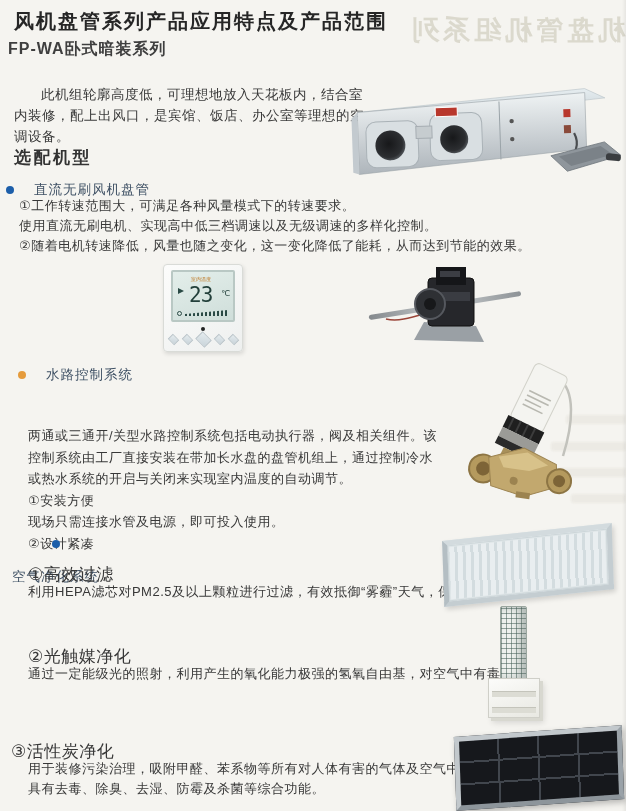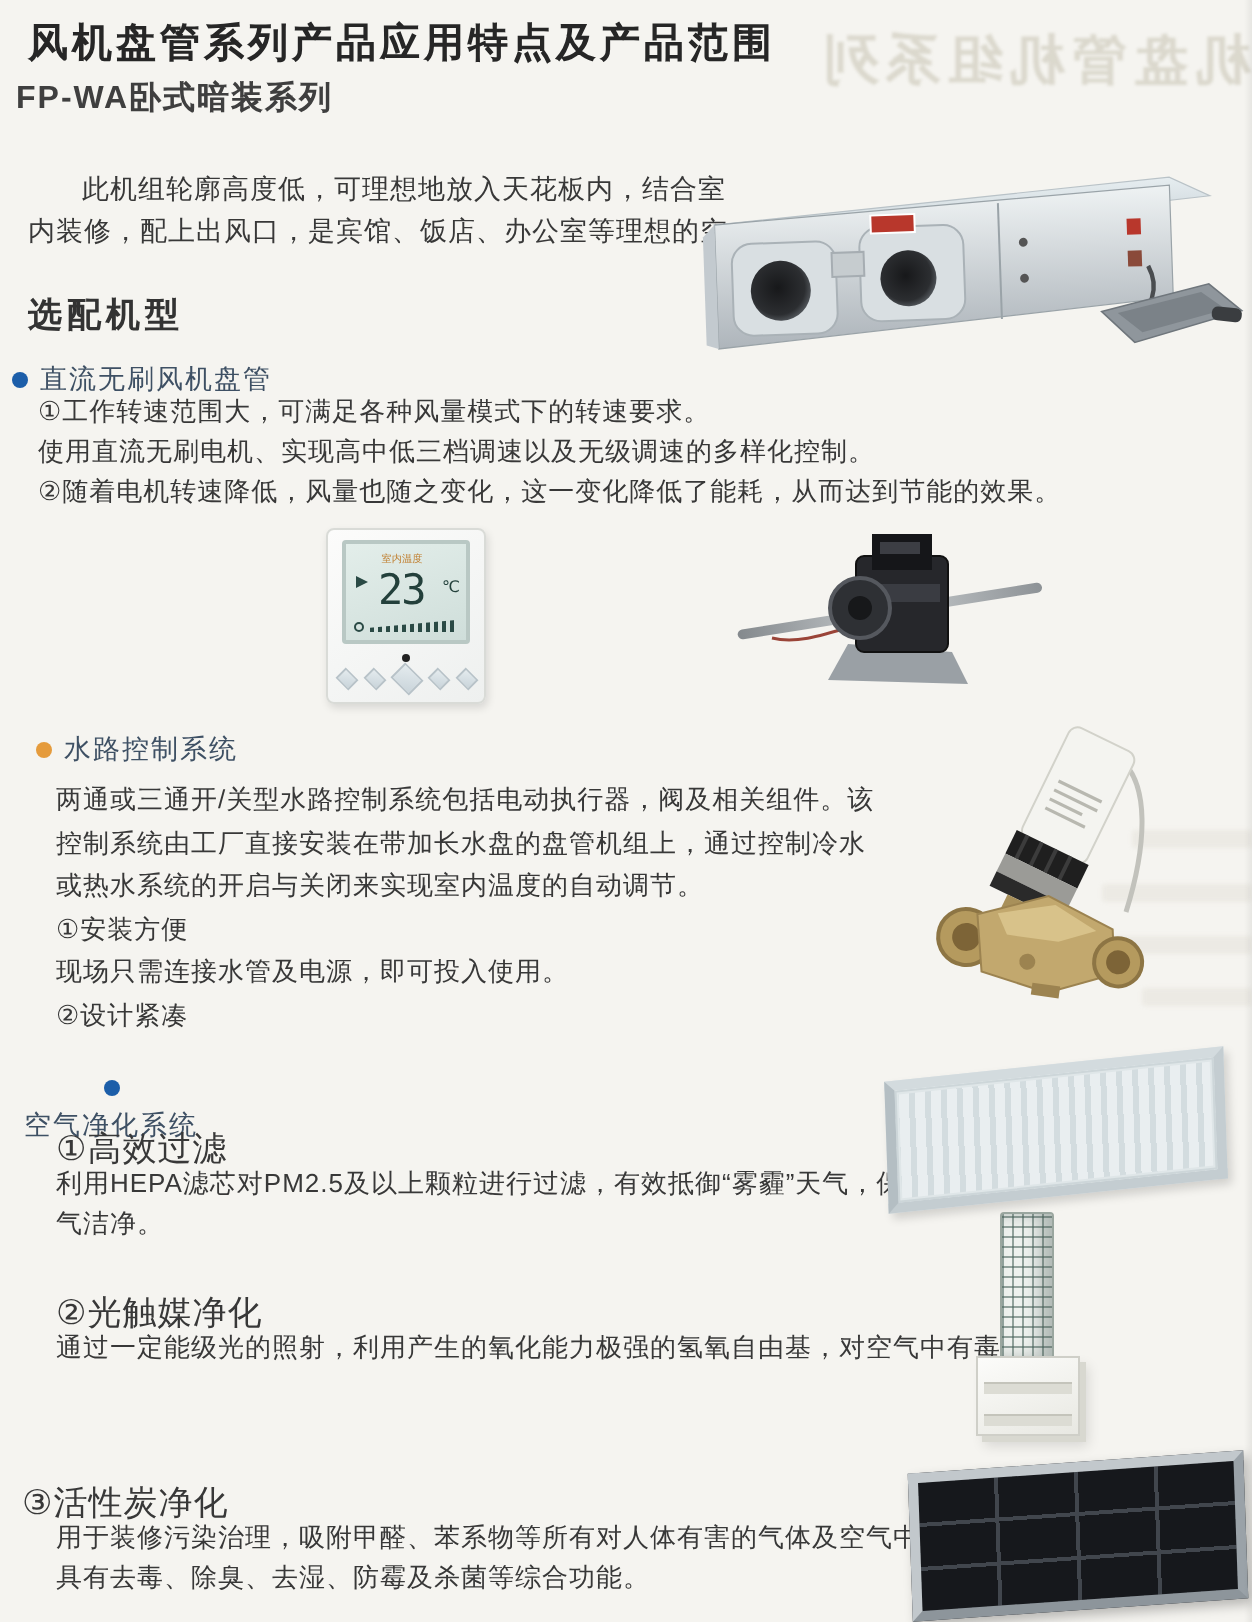--- a/index.html
+++ b/index.html
@@ -18,30 +18,30 @@
   .bleed-bar { position:absolute; background:rgba(190,184,166,.16); filter:blur(1px);
     height:9px; border-radius:2px; }
   .doc-subtitle { position:absolute; left:8px; top:39px; font-size:16px; color:#3f3f3f;
     letter-spacing:1px; }
   .intro { position:absolute; left:14px; top:84px; font-size:13.5px; color:#383838;
     line-height:21px; letter-spacing:.5px; }
   .intro .l0 { padding-left:2em; }
   .section-heading { position:absolute; left:14px; top:146px; font-size:17px; color:#333;
     letter-spacing:2.5px; }
 
-  .bullet-row { position:absolute; display:flex; align-items:center; gap:6px; }
+  .bullet-row { position:absolute; display:flex; align-items:center; gap:20px; }
   .dot { width:8px; height:8px; border-radius:50%; flex:0 0 auto; }
   .dot-blue { background:#1c5ea9; }
   .dot-orange { background:#e59b3c; }
   .bullet-label { font-size:13.5px; color:#3e5064; letter-spacing:1px; }
 
   .body-lines { position:absolute; font-size:13px; color:#383838; letter-spacing:.5px; }
   .body-lines > div { white-space:nowrap; }
   .lh20 { line-height:20px; }
-  .lh215 { line-height:21.5px; }
+  .lh215 { line-height:21.5px;margin-top:36px; }
 
   .item-heading { position:absolute; font-size:17px; color:#383838; letter-spacing:.5px; }
 
   
   .thermo { position:absolute; left:163px; top:264px; width:80px; height:88px;
     background:linear-gradient(145deg,#fcfcfb,#eef0ef); border:1px solid #d9dbd7;
     border-radius:4px; box-shadow:1px 2px 4px rgba(0,0,0,.12); }
   .thermo-screen { position:relative; margin:5px auto 0; width:64px; height:52px;
     background:linear-gradient(160deg,#e3eeea,#cfdeda); border:2px solid #b9c8c4; border-radius:2px; }
   .thermo-toplabel { position:absolute; top:3px; left:0; right:4px; text-align:center;
@@ -101,20 +101,21 @@
   <div class="bleed-bar" style="right:0; top:442px; width:75px;"></div>
   <div class="bleed-bar" style="right:0; top:468px; width:70px;"></div>
   <div class="bleed-bar" style="right:0; top:494px; width:55px;"></div>
 
   <h1 class="doc-title">风机盘管系列产品应用特点及产品范围</h1>
   <h2 class="doc-subtitle">FP-WA卧式暗装系列</h2>
 
   <div class="intro">
     <div class="l0">此机组轮廓高度低，可理想地放入天花板内，结合室</div>
     <div>内装修，配上出风口，是宾馆、饭店、办公室等理想的空</div>
+    <div>调设备。</div>
   </div>
 
   <h3 class="section-heading">选配机型</h3>
 
   <div class="bullet-row" style="left:6px; top:181px;">
     <span class="dot dot-blue"></span>
     <span class="bullet-label">直流无刷风机盘管</span>
   </div>
   <div class="body-lines lh20" style="left:19px; top:196px;">
     <div>①工作转速范围大，可满足各种风量模式下的转速要求。</div>
@@ -206,21 +207,20 @@
   </svg>
 
   <div class="bullet-row" style="left:12px; top:540px;flex-direction:column;">
     <span class="dot dot-blue"></span>
     <span class="bullet-label">空气净化系统</span>
   </div>
 
   <div class="item-heading" style="left:28px; top:563px;">①高效过滤</div>
   <div class="body-lines lh20" style="left:28px; top:582px;">
     <div>利用HEPA滤芯对PM2.5及以上颗粒进行过滤，有效抵御“雾霾”天气，保证室内空</div>
-    <div>气洁净。</div>
   </div>
 
   <div class="item-heading" style="left:28px; top:645px;">②光触媒净化</div>
   <div class="body-lines lh20" style="left:28px; top:664px;">
     <div>通过一定能级光的照射，利用产生的氧化能力极强的氢氧自由基，对空气中有毒有害</div>
   </div>
 
   <div class="item-heading" style="left:11px; top:740px;">③活性炭净化</div>
   <div class="body-lines lh20" style="left:28px; top:759px;">
     <div>用于装修污染治理，吸附甲醛、苯系物等所有对人体有害的气体及空气中浮游细菌，</div>

